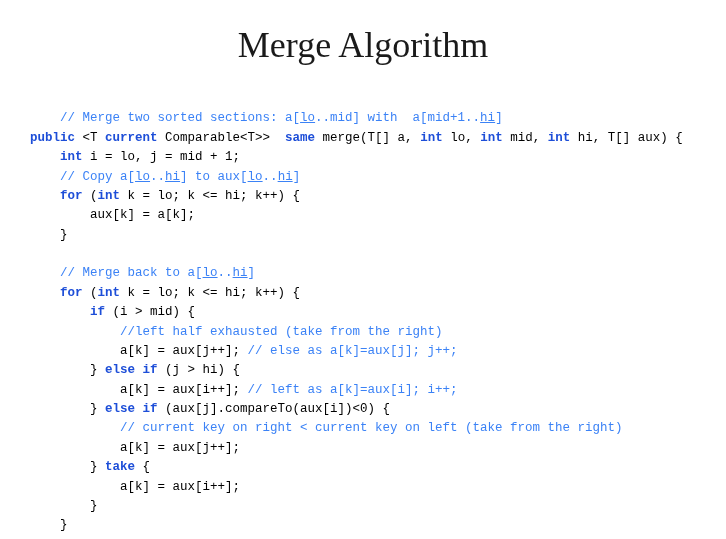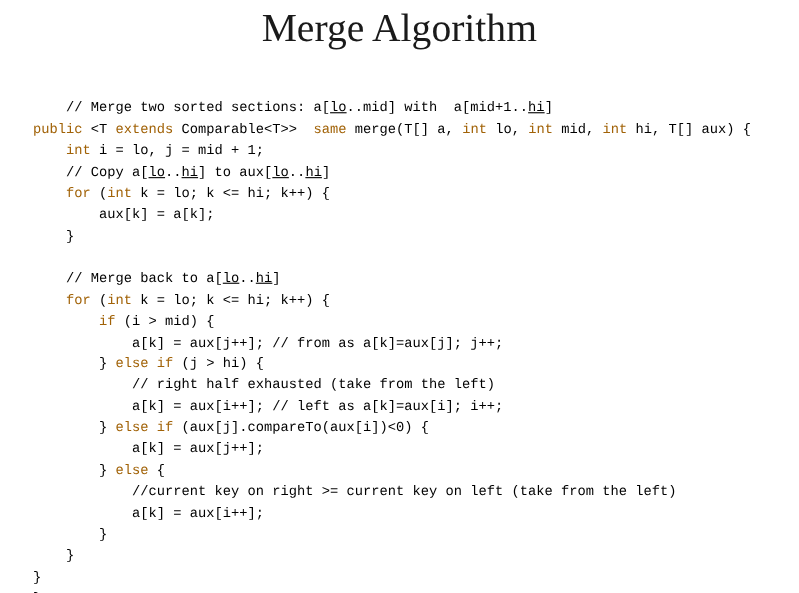--- a/index.html
+++ b/index.html
@@ -7,65 +7,65 @@
       width: 726px;
       height: 539px;
       background: #ffffff;
       font-family: Arial, sans-serif;
       overflow: hidden;
     }
     .page-container {
       width: 726px;
       height: 539px;
       background: #ffffff;
-      padding: 4px 30px;
+      padding: 24px 30px;
     }
     .title {
       text-align: center;
       font-size: 36px;
       font-weight: normal;
       color: #1a1a1a;
       margin-bottom: 24px;
       font-family: Georgia, 'Times New Roman', serif;
     }
     .code-block {
       font-family: 'Courier New', Courier, monospace;
       font-size: 12.5px;
       line-height: 1.55;
       white-space: pre;
       color: #000000;
     }
-    .kw { color: #a16207; font-weight: normal; } 
-    .cm { color: #000000; }
+    .kw { color: #1d4ed8; font-weight: bold; } 
+    .cm { color: #3b82f6; }
     .under { text-decoration: underline; }
   </style>
 </head>
 <body>
 
 <div class="page-container">
   <h1 class="title">Merge Algorithm</h1>
 
   <div class="code-block">
     <span class="cm">// Merge two sorted sections: a[<span class="under">lo</span>..mid] with  a[mid+1..<span class="under">hi</span>]</span>
-<span class="kw">public</span> &lt;T <span class="kw">extends</span> Comparable&lt;T&gt;&gt;  <span class="kw">same</span> merge(T[] a, <span class="kw">int</span> lo, <span class="kw">int</span> mid, <span class="kw">int</span> hi, T[] aux) {
+<span class="kw">public</span> &lt;T <span class="kw">current</span> Comparable&lt;T&gt;&gt;  <span class="kw">same</span> merge(T[] a, <span class="kw">int</span> lo, <span class="kw">int</span> mid, <span class="kw">int</span> hi, T[] aux) {
     <span class="kw">int</span> i = lo, j = mid + 1;
     <span class="cm">// Copy a[<span class="under">lo</span>..<span class="under">hi</span>] to aux[<span class="under">lo</span>..<span class="under">hi</span>]</span>
     <span class="kw">for</span> (<span class="kw">int</span> k = lo; k &lt;= hi; k++) {
         aux[k] = a[k];
     }
 
     <span class="cm">// Merge back to a[<span class="under">lo</span>..<span class="under">hi</span>]</span>
     <span class="kw">for</span> (<span class="kw">int</span> k = lo; k &lt;= hi; k++) {
         <span class="kw">if</span> (i &gt; mid) {
-            a[k] = aux[j++]; <span class="cm">// from as a[k]=aux[j]; j++;</span>
+            <span class="cm">//left half exhausted (take from the right)</span>
+            a[k] = aux[j++]; <span class="cm">// else as a[k]=aux[j]; j++;</span>
         } <span class="kw">else if</span> (j &gt; hi) {
-            <span class="cm">// right half exhausted (take from the left)</span>
             a[k] = aux[i++]; <span class="cm">// left as a[k]=aux[i]; i++;</span>
         } <span class="kw">else if</span> (aux[j].compareTo(aux[i])&lt;0) {
+            <span class="cm">// current key on right &lt; current key on left (take from the right)</span>
             a[k] = aux[j++];
-        } <span class="kw">else</span> {
-            <span class="cm">//current key on right &gt;= current key on left (take from the left)</span>
+        } <span class="kw">take</span> {
             a[k] = aux[i++];
         }
     }
 }
 }</div>
 </div>
 
 </body></html>

